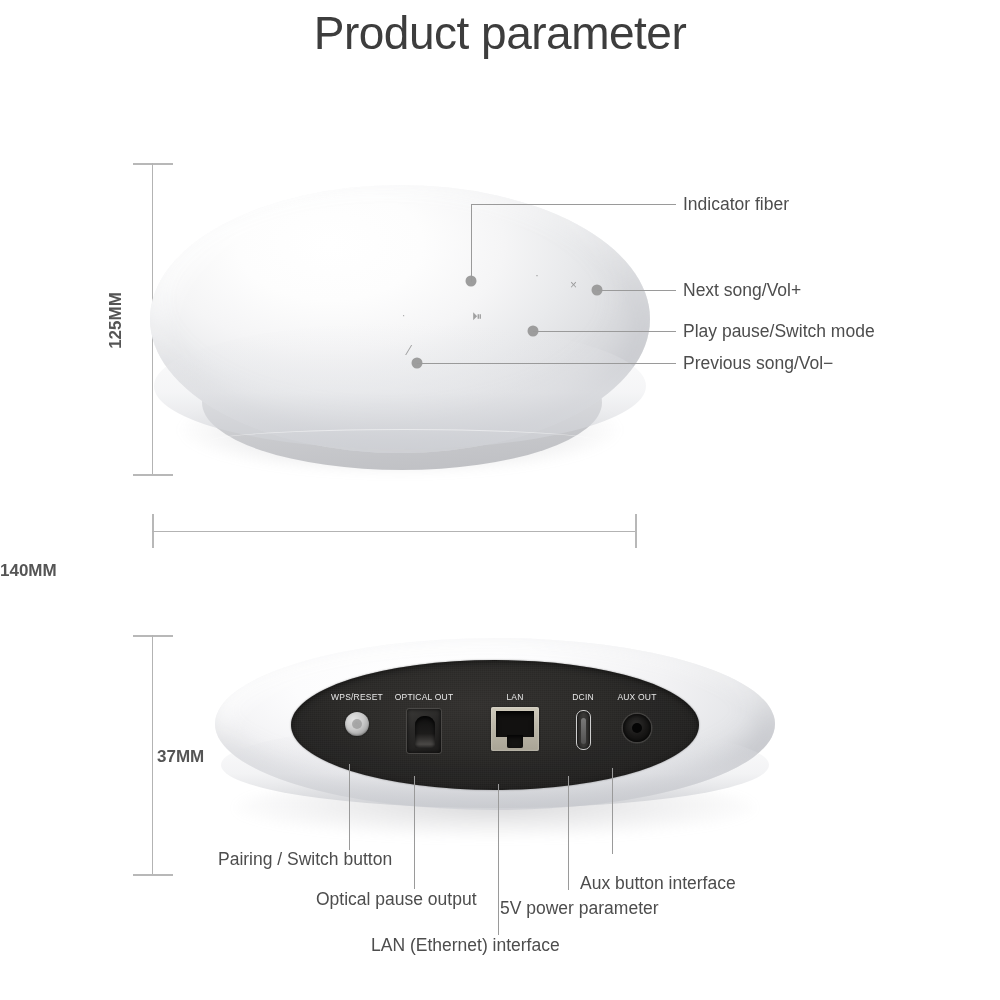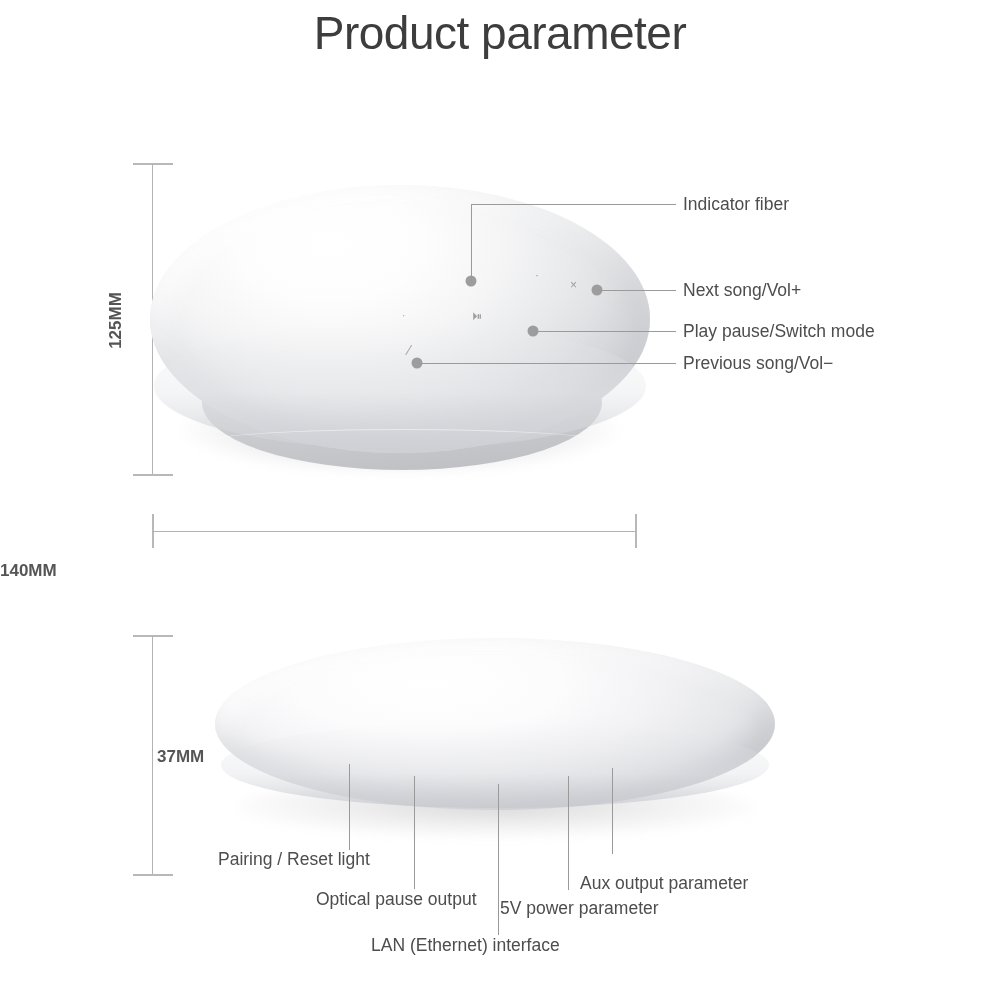--- a/index.html
+++ b/index.html
@@ -360,41 +360,55 @@
       <div class="tick-h" style="left:133px; top:635px; width:40px;"></div>
       <div class="dimline-v" style="left:152px; top:635px; height:240px;"></div>
       <div class="tick-h" style="left:133px; top:874px; width:40px;"></div>
       <div class="dim-label" style="left:157px; top:748px;">37MM</div>
     </div>
 
     <div class="speaker-rear-wrap">
       <div class="rear-shadow"></div>
       <div class="rear-body"></div>
 
+      <div class="rear-panel">
+
+        <span class="port-label" style="left:66px; top:33px;">WPS/RESET</span>
+        <span class="port-label" style="left:133px; top:33px;">OPTICAL OUT</span>
+        <span class="port-label" style="left:224px; top:33px;">LAN</span>
+        <span class="port-label" style="left:292px; top:33px;">DCIN</span>
+        <span class="port-label" style="left:346px; top:33px;">AUX OUT</span>
+
+        <div class="port port-wps" style="left:54px;  top:52px;"></div>
+        <div class="port port-optical" style="left:115px; top:48px;"></div>
+        <div class="port port-lan" style="left:200px; top:47px;"></div>
+        <div class="port port-usb" style="left:285px; top:50px;"></div>
+        <div class="port port-aux" style="left:332px; top:54px;"></div>
+      </div>
     </div>
 
     <div>
       <div class="lead-v" style="left:349px; top:764px; height:86px;"></div>
-      <div class="callout-label" style="left:218px; top:851px;">Pairing / Reset light</div>
+      <div class="callout-label" style="left:218px; top:851px;">Pairing / Switch button</div>
     </div>
 
     <div>
       <div class="lead-v" style="left:414px; top:776px; height:113px;"></div>
       <div class="callout-label" style="left:316px; top:891px;">Optical pause output</div>
     </div>
 
     <div>
       <div class="lead-v" style="left:498px; top:784px; height:151px;"></div>
       <div class="callout-label" style="left:371px; top:937px;">LAN (Ethernet) interface</div>
     </div>
 
     <div>
       <div class="lead-v" style="left:568px; top:776px; height:114px;"></div>
       <div class="callout-label" style="left:500px; top:900px;">5V power parameter</div>
     </div>
 
     <div>
       <div class="lead-v" style="left:612px; top:768px; height:86px;"></div>
-      <div class="callout-label" style="left:580px; top:875px;">Aux output parameter</div>
+      <div class="callout-label" style="left:580px; top:875px;">Aux button interface</div>
     </div>
 
   </div>
 </div>
 
 </body></html>

